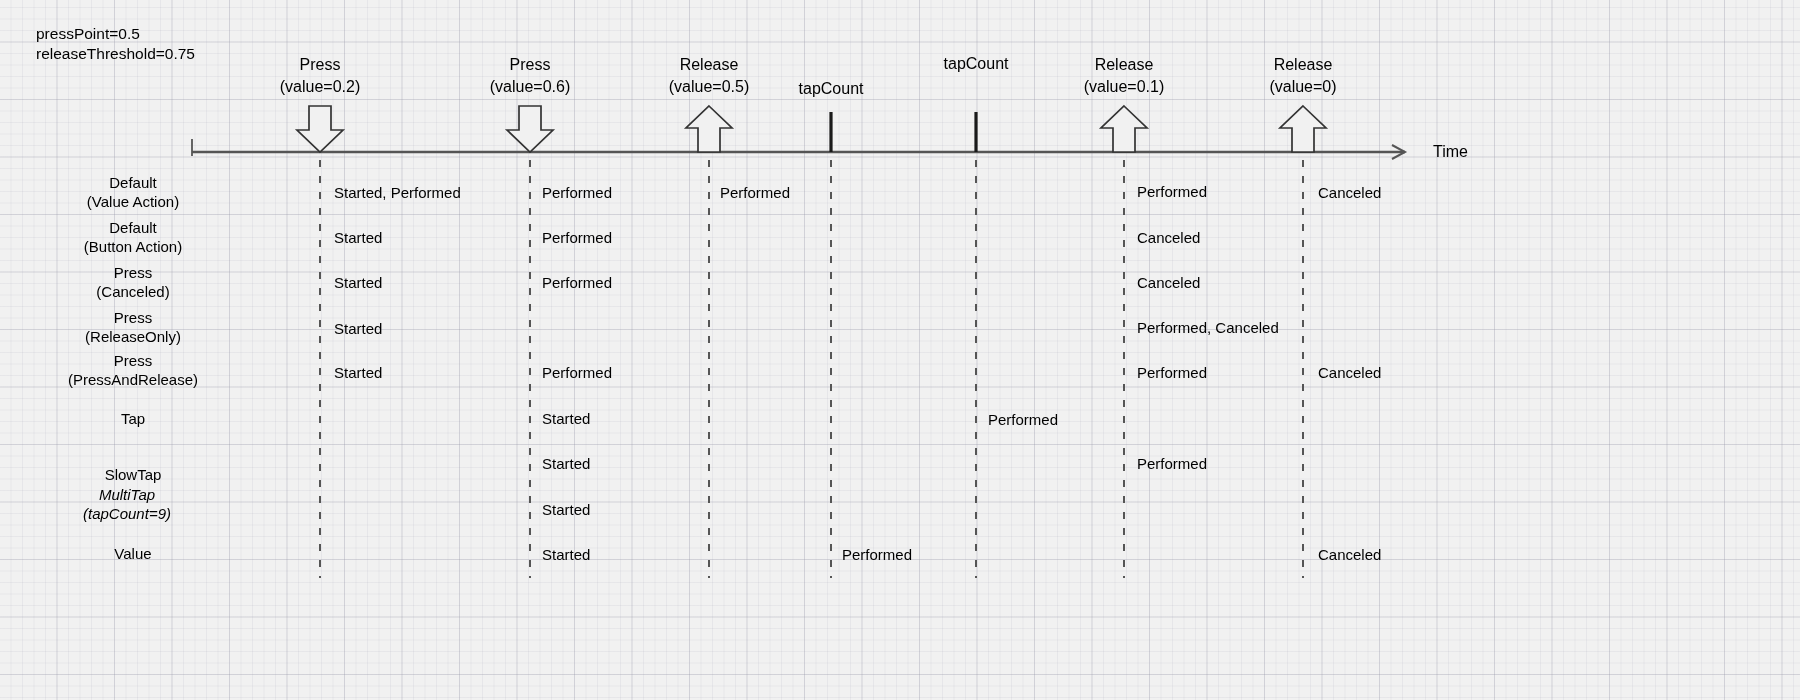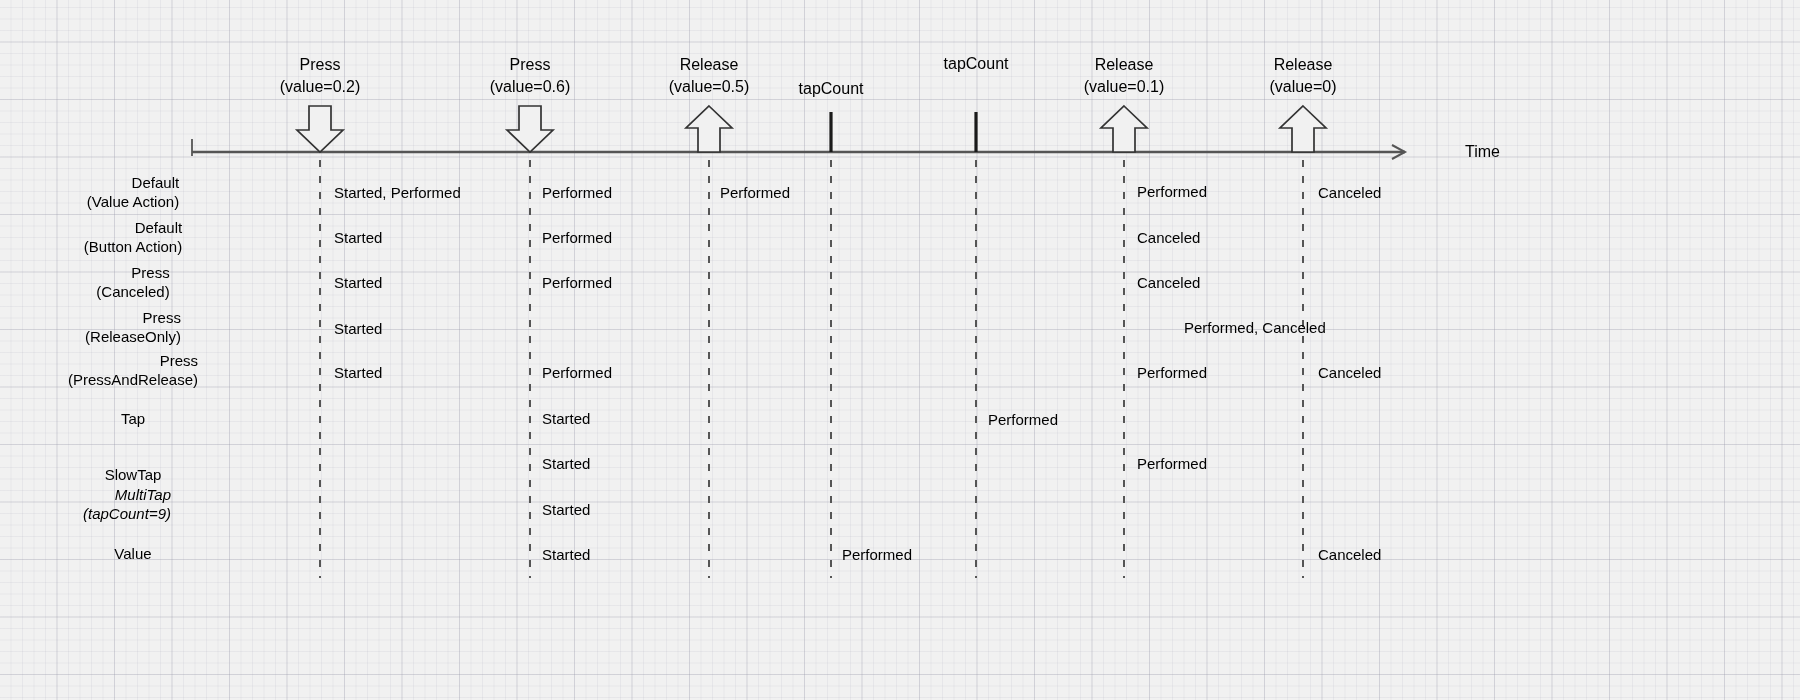--- a/index.html
+++ b/index.html
@@ -40,21 +40,21 @@
     font-size:16px;
     line-height:22px;
     text-align:center;
     transform:translateX(-50%);
     white-space:pre;
   }
   .row-label{
     position:absolute;
     font-size:15px;
     line-height:19px;
-    text-align:right;
+    text-align:center;
     transform:translate(-50%,-50%);
     white-space:pre;
   }
   .cell{
     position:absolute;
     font-size:15px;
     line-height:18px;
     transform:translateY(-50%);
     white-space:nowrap;
   }
@@ -100,20 +100,21 @@
         <polygon points="1124,106 1147,128 1135,128 1135,152 1113,152 1113,128 1101,128" fill="#f1f1f1" stroke="#333333" stroke-width="1.7" stroke-linejoin="miter"></polygon>
       </g>
       <g>
         <polygon points="1303,106 1326,128 1314,128 1314,152 1292,152 1292,128 1280,128" fill="#f1f1f1" stroke="#333333" stroke-width="1.7" stroke-linejoin="miter"></polygon>
       </g>
     </g>
 </svg>
 
 <div class="lyr" id="text-layer" style="z-index:3">
 
+  <div class="note" id="params"><span>pressPoint=0.5</span><br><span>releaseThreshold=0.75</span></div>
 
   <div id="evt-labels">
       <div class="evt-label" style="left: 320px; top: 54px;"><span>Press</span><br><span>(value=0.2)</span></div>
       <div class="evt-label" style="left: 530px; top: 54px;"><span>Press</span><br><span>(value=0.6)</span></div>
       <div class="evt-label" style="left: 709px; top: 54px;"><span>Release</span><br><span>(value=0.5)</span></div>
       <div class="evt-label" style="left: 831px; top: 78px;"><span>tapCount</span></div>
       <div class="evt-label" style="left: 976px; top: 53px;"><span>tapCount</span></div>
       <div class="evt-label" style="left: 1124px; top: 54px;"><span>Release</span><br><span>(value=0.1)</span></div>
       <div class="evt-label" style="left: 1303px; top: 54px;"><span>Release</span><br><span>(value=0)</span></div>
     </div>
@@ -134,29 +135,29 @@
       <div class="cell" style="left: 720px; top: 193px;">Performed</div>
       <div class="cell" style="left: 1137px; top: 192px;">Performed</div>
       <div class="cell" style="left: 1318px; top: 193px;">Canceled</div>
       <div class="cell" style="left: 334px; top: 238px;">Started</div>
       <div class="cell" style="left: 542px; top: 238px;">Performed</div>
       <div class="cell" style="left: 1137px; top: 238px;">Canceled</div>
       <div class="cell" style="left: 334px; top: 283px;">Started</div>
       <div class="cell" style="left: 542px; top: 283px;">Performed</div>
       <div class="cell" style="left: 1137px; top: 283px;">Canceled</div>
       <div class="cell" style="left: 334px; top: 329px;">Started</div>
-      <div class="cell" style="left: 1137px; top: 328px; margin-left: 47px;">Performed, Canceled</div>
+      <div class="cell" style="left: 1137px; top: 328px;">Performed, Canceled</div>
       <div class="cell" style="left: 334px; top: 373px;">Started</div>
       <div class="cell" style="left: 542px; top: 373px;">Performed</div>
       <div class="cell" style="left: 1137px; top: 373px;">Performed</div>
       <div class="cell" style="left: 1318px; top: 373px;">Canceled</div>
       <div class="cell" style="left: 542px; top: 419px;">Started</div>
       <div class="cell" style="left: 988px; top: 420px;">Performed</div>
       <div class="cell" style="left: 542px; top: 464px;">Started</div>
       <div class="cell" style="left: 1137px; top: 464px;">Performed</div>
       <div class="cell" style="left: 542px; top: 510px;">Started</div>
       <div class="cell" style="left: 542px; top: 555px;">Started</div>
       <div class="cell" style="left: 842px; top: 555px;">Performed</div>
       <div class="cell" style="left: 1318px; top: 555px;">Canceled</div>
     </div>
 
-  <div class="evt-label" id="axis-label" style="left:1465px;top:141px;transform:none;">Time</div>
+  <div class="evt-label" id="axis-label" style="left:1433px;top:141px;transform:none;">Time</div>
 </div>
 
 </body></html>

